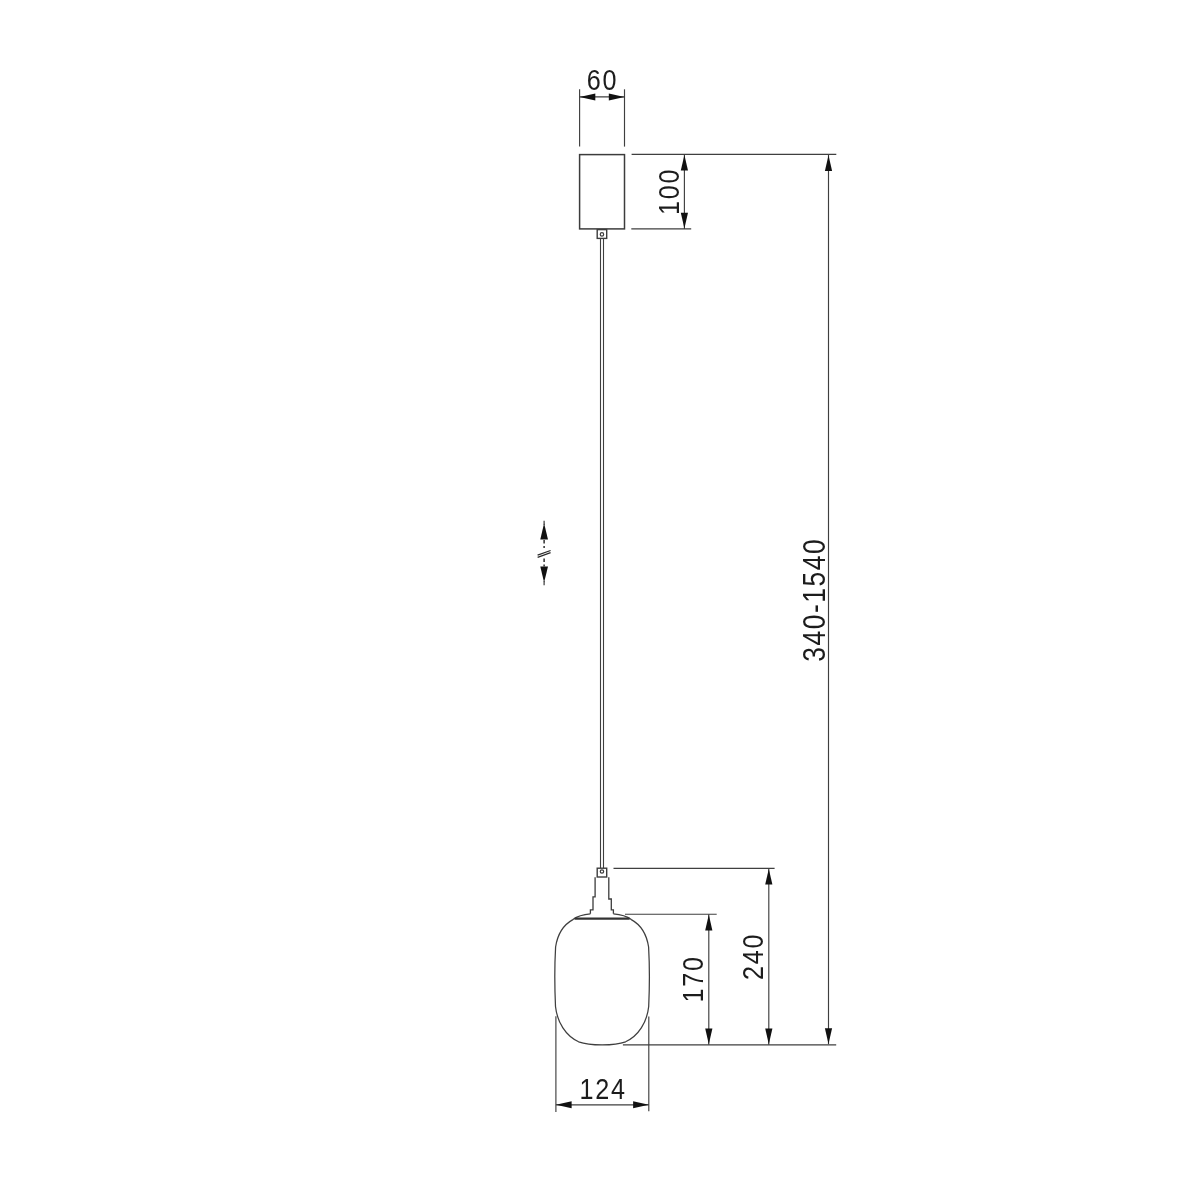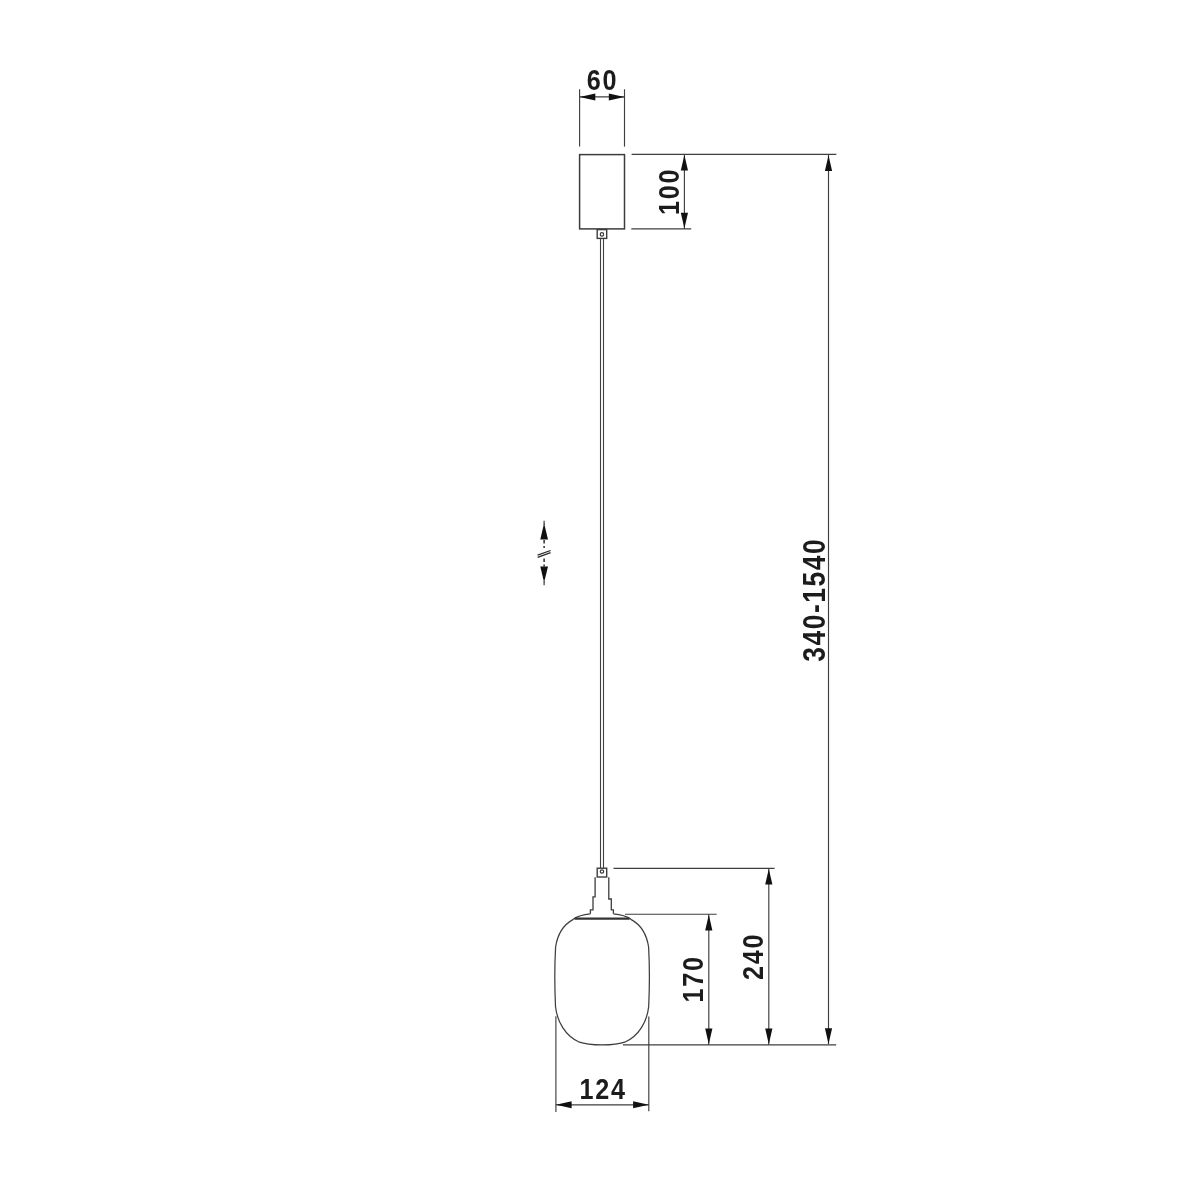--- a/index.html
+++ b/index.html
@@ -1,16 +1,16 @@
 <!DOCTYPE html>
 <html><head>
 <meta charset="utf-8">
 <style>
   html,body{margin:0;padding:0;background:#ffffff;}
-  #page{position:relative;width:1200px;height:1200px;background:#ffffff;overflow:hidden;will-change:transform;font-weight:bold;}
+  #page{position:relative;width:1200px;height:1200px;background:#ffffff;overflow:hidden;will-change:transform;}
   svg{position:absolute;left:0;top:0;}
   text{font-family:"Liberation Sans",sans-serif;fill:#1c1c1c;}
 </style>
 </head>
 <body>
 <div id="page">
 <svg width="1200" height="1200" viewBox="0 0 1200 1200" fill="none">
 
 <rect x="579.6" y="154.6" width="44.9" height="74.3" stroke="#3c3c3c" stroke-width="1.5"></rect>
 

